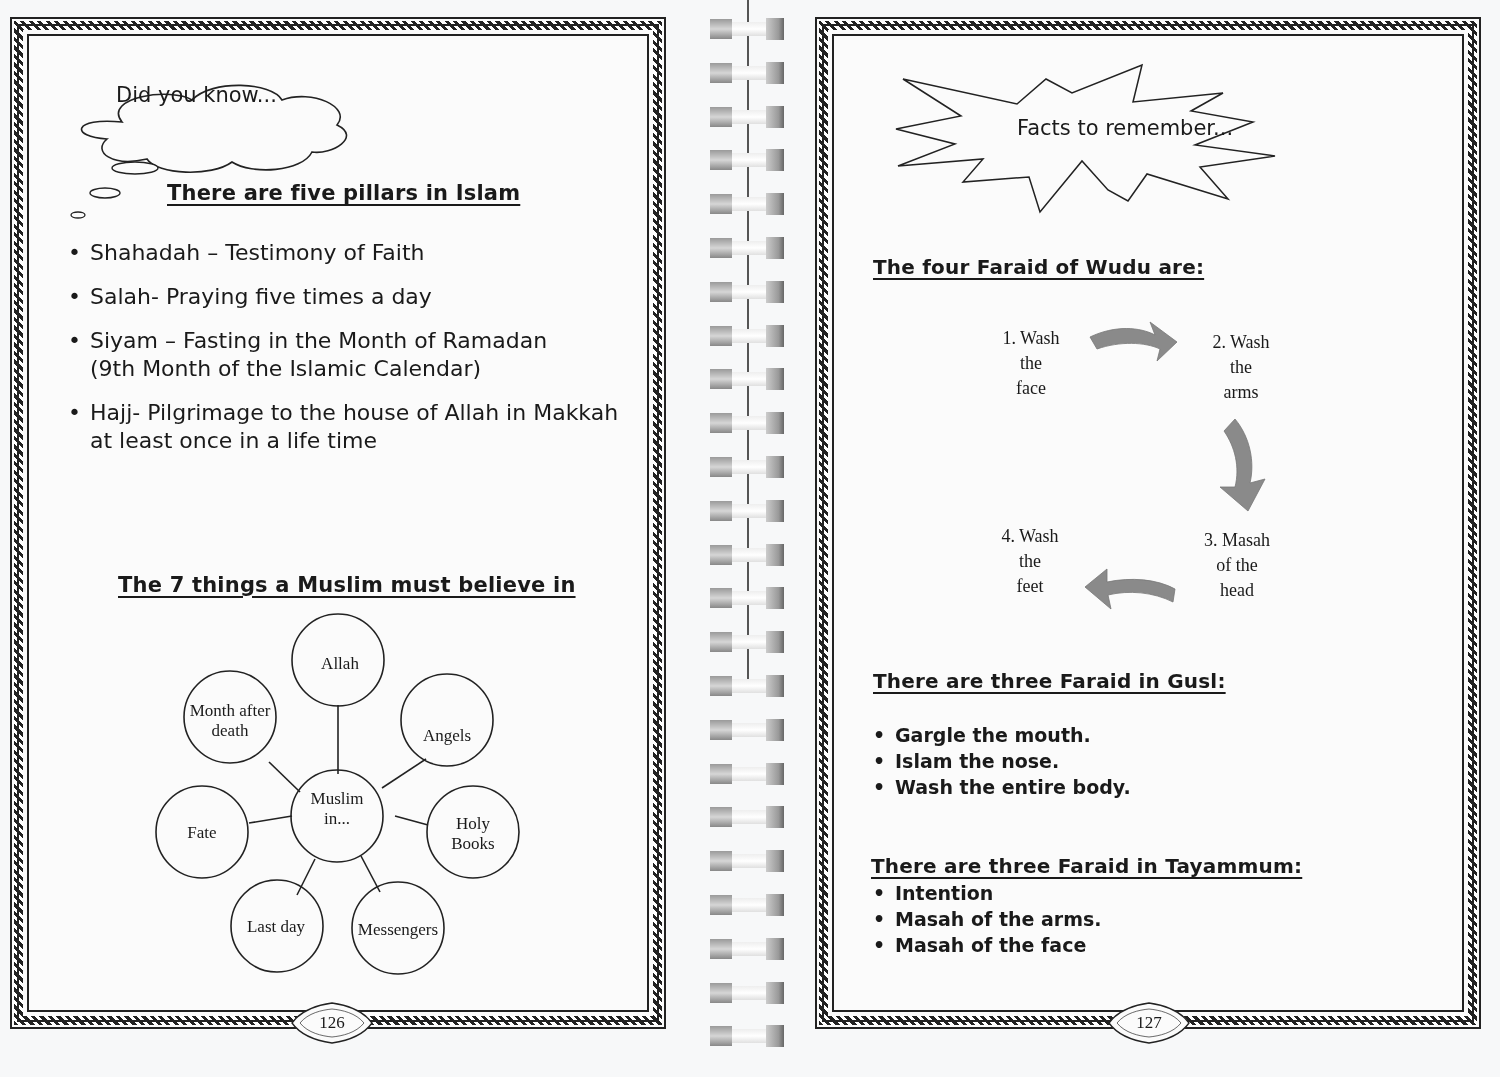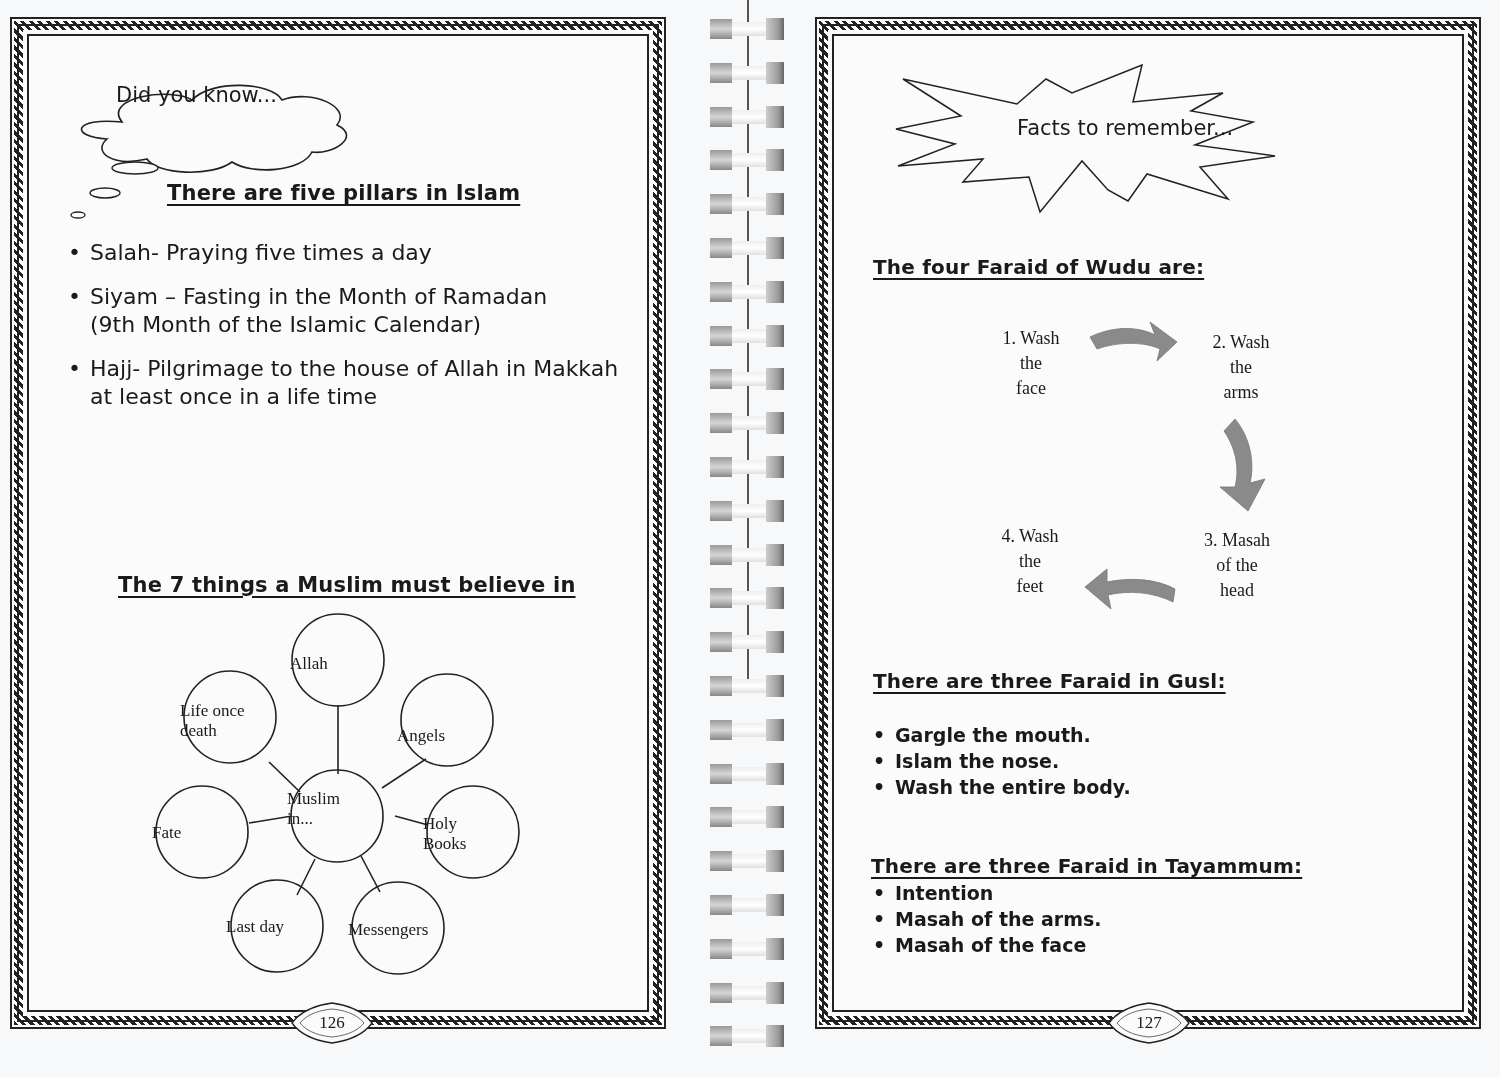--- a/index.html
+++ b/index.html
@@ -53,21 +53,21 @@
   .ornament {
     position: absolute; width: 88px; height: 44px;
   }
   .spine-line { position: absolute; left: 747px; top: 0; width: 2px; height: 690px; background: #555; }
   .coil {
     position: absolute; left: 710px; width: 76px; height: 22px;
   }
   .coil .a { position: absolute; left: 0; top: 1px; width: 22px; height: 20px; background: linear-gradient(#9a9a9a,#d6d6d6,#888); }
   .coil .b { position: absolute; left: 22px; top: 4px; width: 34px; height: 14px; background: linear-gradient(#eee,#fff,#e0e0e0); }
   .coil .c { position: absolute; left: 56px; top: 0; width: 18px; height: 22px; background: linear-gradient(90deg,#ccc,#999 70%,#666); }
-  .circle-label { font-family: "Liberation Serif", serif; font-size: 17px; line-height: 20px; }
+  .circle-label { font-family: "Liberation Serif", serif; font-size: 17px; text-align: center; line-height: 20px; }
   .wudu-step { font-family: "Liberation Serif", serif; font-size: 18px; text-align: center; line-height: 25px; width: 100px; }
 </style>
 </head>
 <body>
 
 <div class="spine-line"></div>
 <div id="coils">
     <div class="coil" style="top: 18px;">
       <div class="a"></div>
       <div class="b"></div>
@@ -199,20 +199,21 @@
     <path d="M60,55 C40,30 110,20 130,33 C150,12 210,15 220,33 C250,22 290,40 275,58 C300,70 270,88 250,85 C240,105 190,108 170,95 C150,110 95,108 85,92 C50,100 30,85 45,72 C8,70 10,50 60,55 Z" fill="#fbfbfb" stroke="#222" stroke-width="1.6"></path>
     <ellipse cx="73" cy="101" rx="23" ry="6" fill="#fbfbfb" stroke="#222" stroke-width="1.4"></ellipse>
     <ellipse cx="43" cy="126" rx="15" ry="5" fill="#fbfbfb" stroke="#222" stroke-width="1.4"></ellipse>
     <ellipse cx="16" cy="148" rx="7" ry="3" fill="#fbfbfb" stroke="#222" stroke-width="1.3"></ellipse>
   </svg>
   <div class="abs hand" style="left:106px;top:66px;font-size:21px">Did you know...</div>
 
   <div class="abs hand heading" style="left:157px;top:164px">There are five pillars in Islam</div>
 
   <ul class="abs bullets pillars hand" style="left:56px;top:222px;width:580px">
+    <li><span>Shahadah – Testimony of Faith</span></li>
     <li><span>Salah- Praying five times a day</span></li>
     <li><span>Siyam – Fasting in the Month of Ramadan</span><br><span>(9th Month of the Islamic Calendar)</span></li>
     <li><span>Hajj- Pilgrimage to the house of Allah in Makkah</span><br><span>at least once in a life time</span></li>
   </ul>
 
   <div class="abs hand heading" style="left:108px;top:556px">The 7 things a Muslim must believe in</div>
 
   <svg class="abs" style="left:0;top:0" width="656" height="1012">
     <g stroke="#222" stroke-width="1.6" fill="none">
       <line x1="328" y1="688" x2="328" y2="757"></line>
@@ -231,21 +232,21 @@
       <circle cx="220" cy="700" r="46"></circle>
       <circle cx="327" cy="799" r="46"></circle>
     </g>
   </svg>
   <div class="abs circle-label" style="left:280px;top:637px;width:100px"><span>Allah</span></div>
   <div class="abs circle-label" style="left:387px;top:709px;width:100px"><span>Angels</span></div>
   <div class="abs circle-label" style="left:413px;top:797px;width:100px"><span>Holy</span><br><span>Books</span></div>
   <div class="abs circle-label" style="left:338px;top:903px;width:100px"><span>Messengers</span></div>
   <div class="abs circle-label" style="left:216px;top:900px;width:100px"><span>Last day</span></div>
   <div class="abs circle-label" style="left:142px;top:806px;width:100px"><span>Fate</span></div>
-  <div class="abs circle-label" style="left:170px;top:684px;width:100px"><span>Life once</span><br><span>death</span></div>
+  <div class="abs circle-label" style="left:170px;top:684px;width:100px"><span>Month after</span><br><span>death</span></div>
   <div class="abs circle-label" style="left:277px;top:772px;width:100px"><span>Muslim</span><br><span>in...</span></div>
 
   <svg class="ornament" style="left:278px;top:984px" viewBox="0 0 88 44">
     <path d="M4,22 C14,8 30,4 44,2 C58,4 74,8 84,22 C74,36 58,40 44,42 C30,40 14,36 4,22 Z" fill="#fbfbfb" stroke="#222" stroke-width="1.3"></path>
     <path d="M12,22 C20,12 34,9 44,8 C54,9 68,12 76,22 C68,32 54,35 44,36 C34,35 20,32 12,22 Z" fill="none" stroke="#444" stroke-width="0.8"></path>
   </svg>
   <div class="page-number" style="left:282px;top:986px;background:transparent">126</div>
 </div>
 
 <div class="page right">

